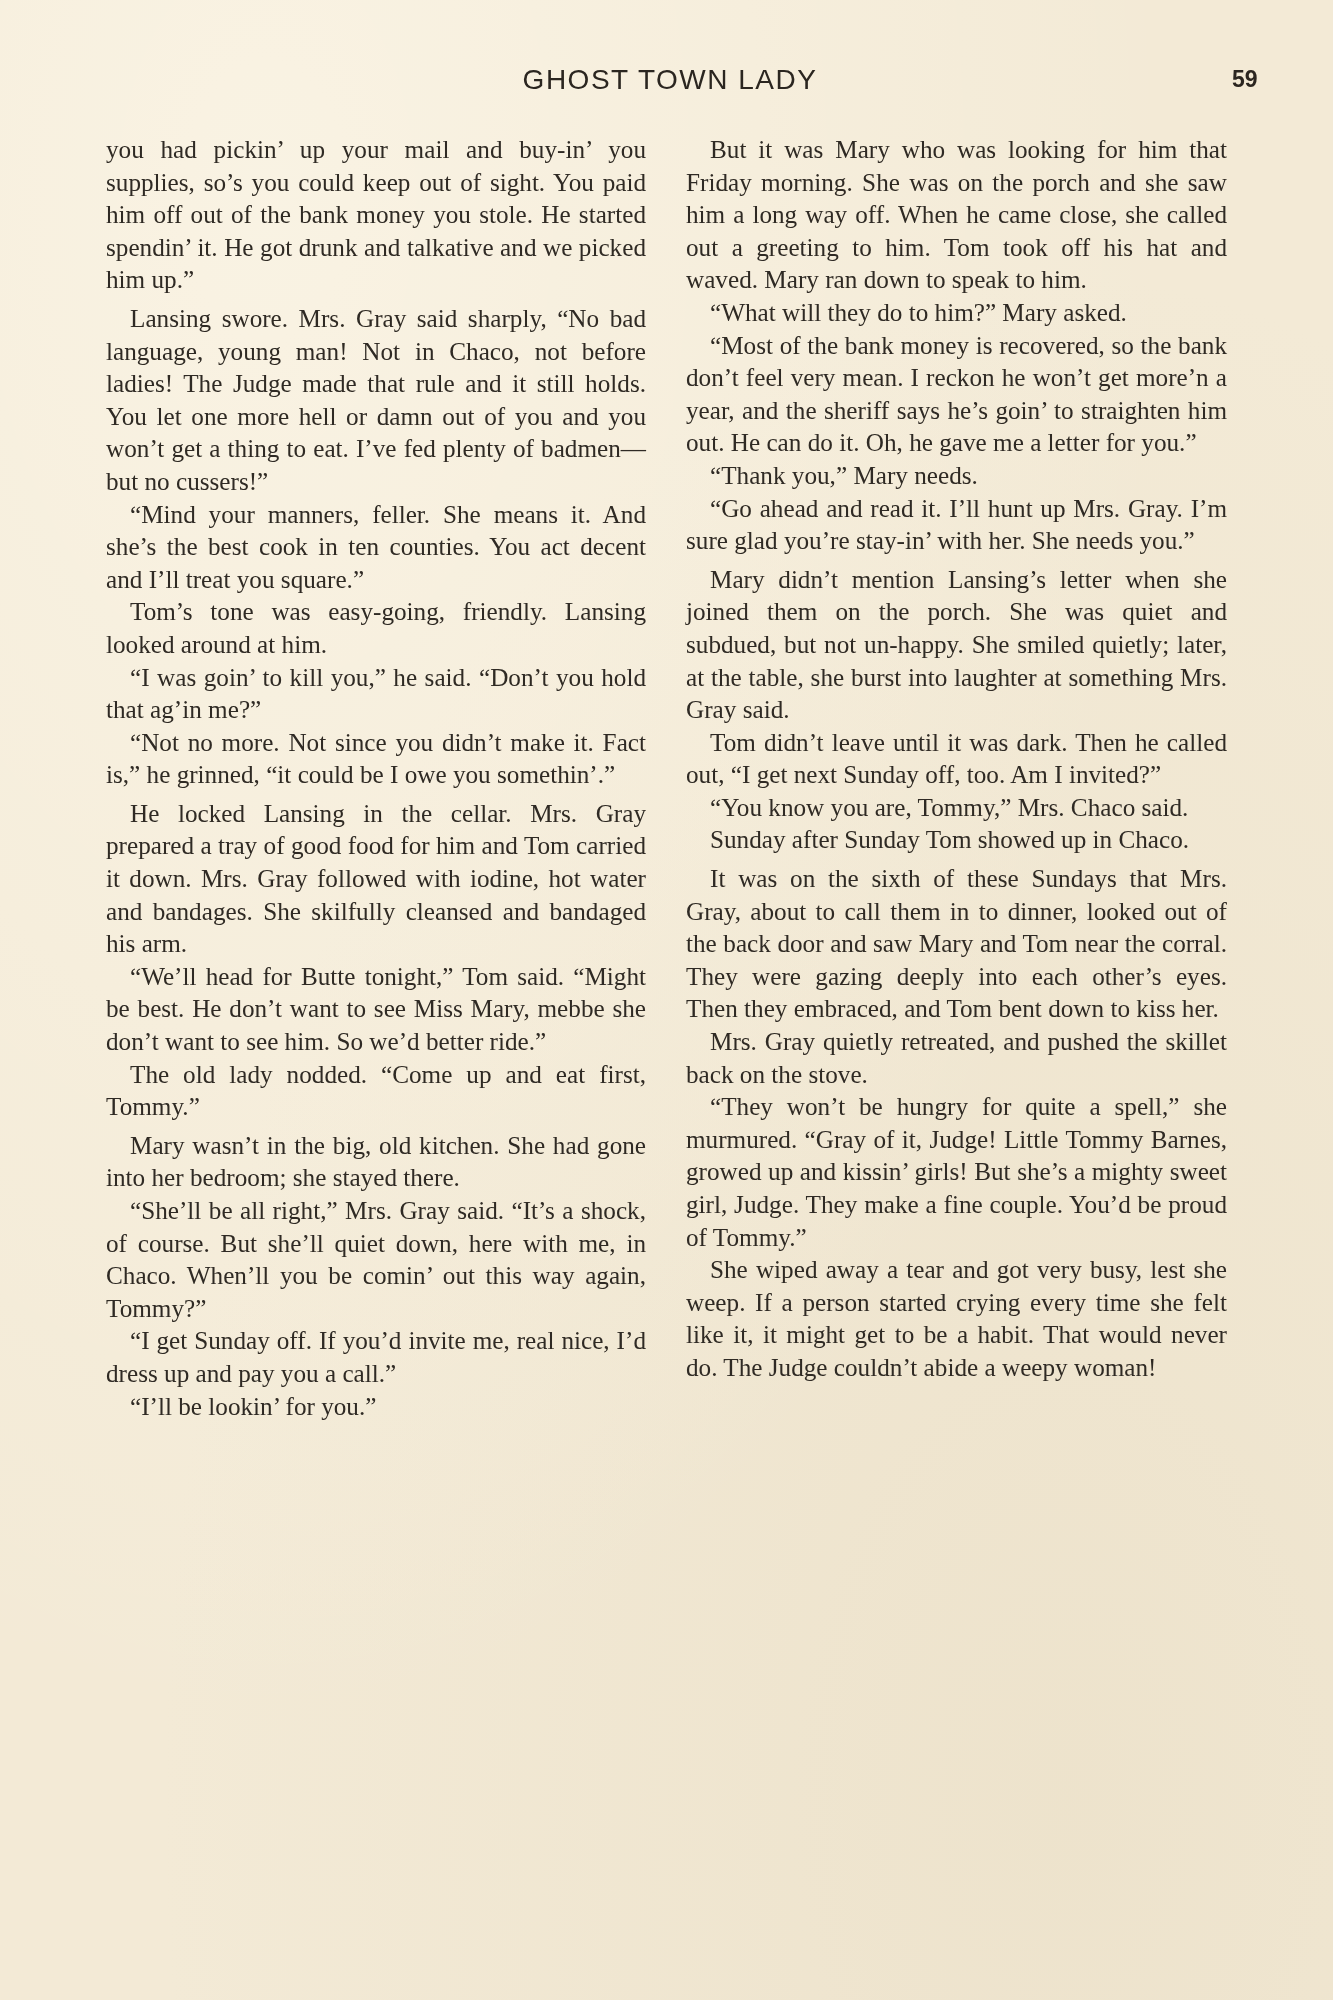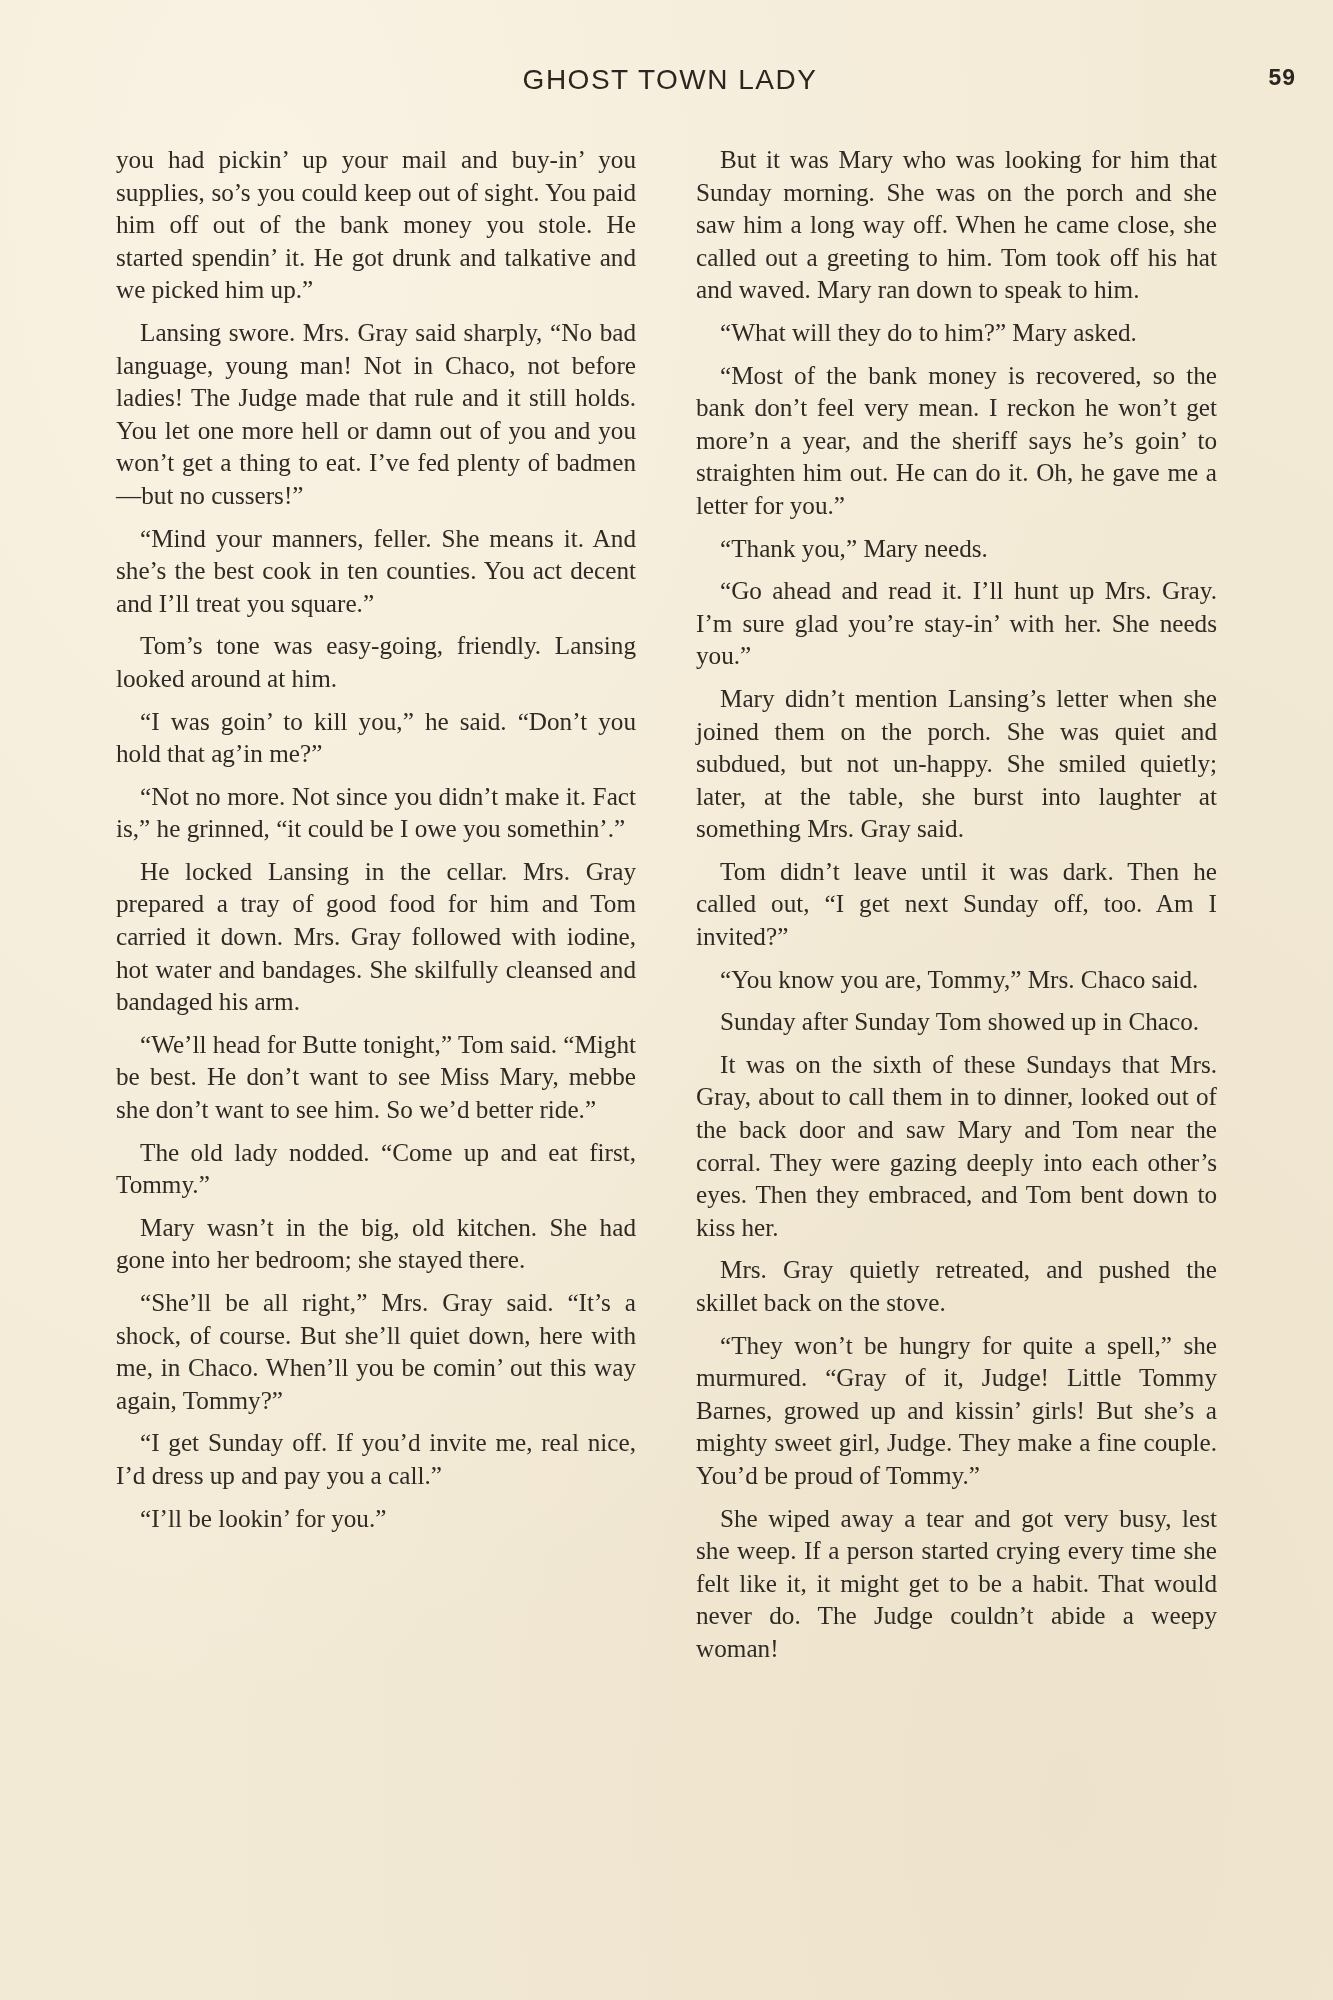--- a/index.html
+++ b/index.html
@@ -31,42 +31,42 @@
       width: 1340px;
       text-align: center;
       font-family: "Liberation Sans", "DejaVu Sans", sans-serif;
       font-size: 28px;
       letter-spacing: 1.5px;
       color: #2b2620;
       top: 0;
     }
     .page-number {
       position: absolute;
-      left: 1268px;
+      left: 1232px;
       top: 2px;
-      font-family: Liberation Mono, monospace;
+      font-family: Liberation Sans, sans-serif;
       font-weight: bold;
       font-size: 23px;
       color: #2b2620;
     }
     .column {
       position: absolute;
       top: 134px;
       width: 540px;
       font-family: "Liberation Serif", "DejaVu Serif", serif;
       font-size: 25.2px;
       line-height: 32.6px;
       text-align: justify;
       text-align-last: left;
       hyphens: none;
     }
     .col-left { left: 106px; width: 540px; }
     .col-right { left: 686px; width: 541px; }
     .para {
-      margin: 10px;
+      margin: 0;
       text-indent: 24px;
     }
     .para.gap { margin-top: 6px; }
     .para.noindent { text-indent: 0; }
   </style>
 </head>
 <body>
 
 <div class="running-head">
   <div class="running-title">GHOST TOWN LADY</div>
@@ -83,21 +83,21 @@
   <p class="para gap">He locked Lansing in the cellar. Mrs. Gray prepared a tray of good food for him and Tom carried it down. Mrs. Gray followed with iodine, hot water and bandages. She skilfully cleansed and bandaged his arm.</p>
   <p class="para">“We’ll head for Butte tonight,” Tom said. “Might be best. He don’t want to see Miss Mary, mebbe she don’t want to see him. So we’d better ride.”</p>
   <p class="para">The old lady nodded. “Come up and eat first, Tommy.”</p>
   <p class="para gap">Mary wasn’t in the big, old kitchen. She had gone into her bedroom; she stayed there.</p>
   <p class="para">“She’ll be all right,” Mrs. Gray said. “It’s a shock, of course. But she’ll quiet down, here with me, in Chaco. When’ll you be comin’ out this way again, Tommy?”</p>
   <p class="para">“I get Sunday off. If you’d invite me, real nice, I’d dress up and pay you a call.”</p>
   <p class="para">“I’ll be lookin’ for you.”</p>
 </div>
 
 <div class="column col-right">
-  <p class="para">But it was Mary who was looking for him that Sunday morning. She was on the porch and she saw him a long way off. When he came close, she called out a greeting to him. Tom took off his hat and waved. Mary ran down to speak to him.</p>
+  <p class="para">But it was Mary who was looking for him that Friday morning. She was on the porch and she saw him a long way off. When he came close, she called out a greeting to him. Tom took off his hat and waved. Mary ran down to speak to him.</p>
   <p class="para">“What will they do to him?” Mary asked.</p>
   <p class="para">“Most of the bank money is recovered, so the bank don’t feel very mean. I reckon he won’t get more’n a year, and the sheriff says he’s goin’ to straighten him out. He can do it. Oh, he gave me a letter for you.”</p>
   <p class="para">“Thank you,” Mary needs.</p>
   <p class="para">“Go ahead and read it. I’ll hunt up Mrs. Gray. I’m sure glad you’re stay-in’ with her. She needs you.”</p>
   <p class="para gap">Mary didn’t mention Lansing’s letter when she joined them on the porch. She was quiet and subdued, but not un-happy. She smiled quietly; later, at the table, she burst into laughter at something Mrs. Gray said.</p>
   <p class="para">Tom didn’t leave until it was dark. Then he called out, “I get next Sunday off, too. Am I invited?”</p>
   <p class="para">“You know you are, Tommy,” Mrs. Chaco said.</p>
   <p class="para">Sunday after Sunday Tom showed up in Chaco.</p>
   <p class="para gap">It was on the sixth of these Sundays that Mrs. Gray, about to call them in to dinner, looked out of the back door and saw Mary and Tom near the corral. They were gazing deeply into each other’s eyes. Then they embraced, and Tom bent down to kiss her.</p>
   <p class="para">Mrs. Gray quietly retreated, and pushed the skillet back on the stove.</p>

